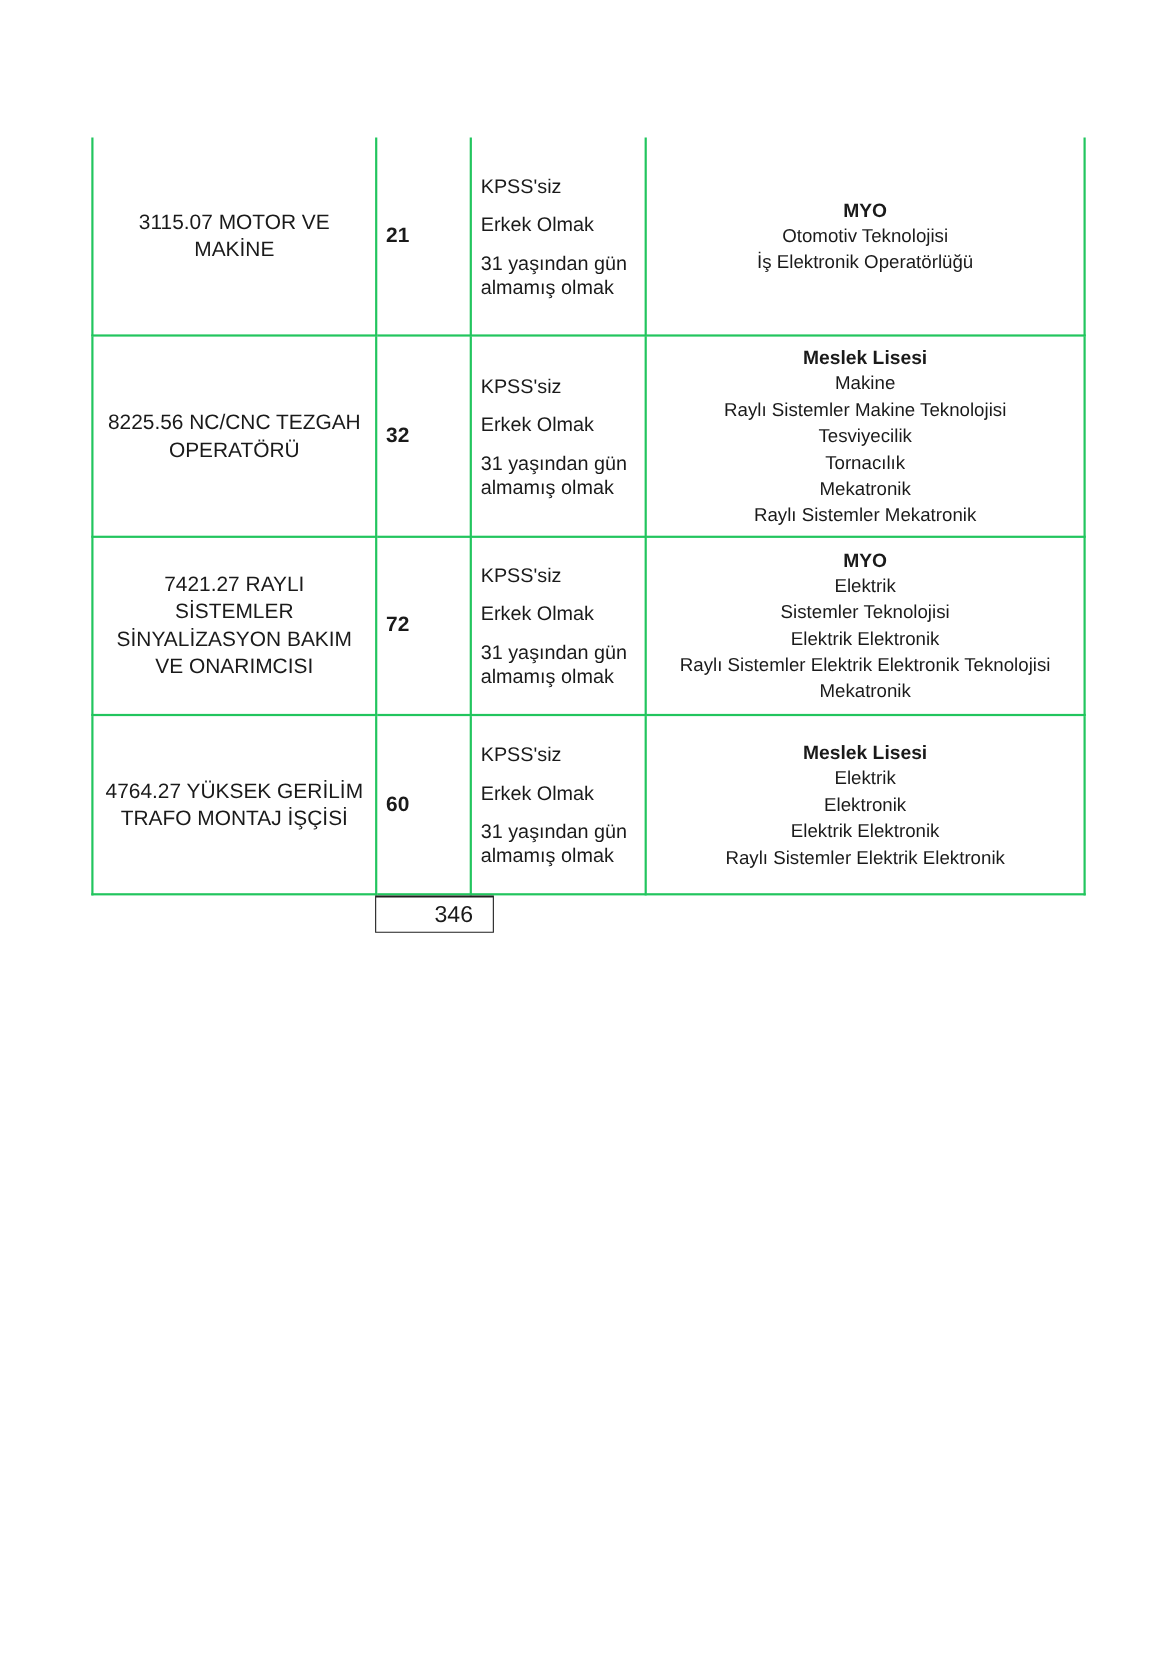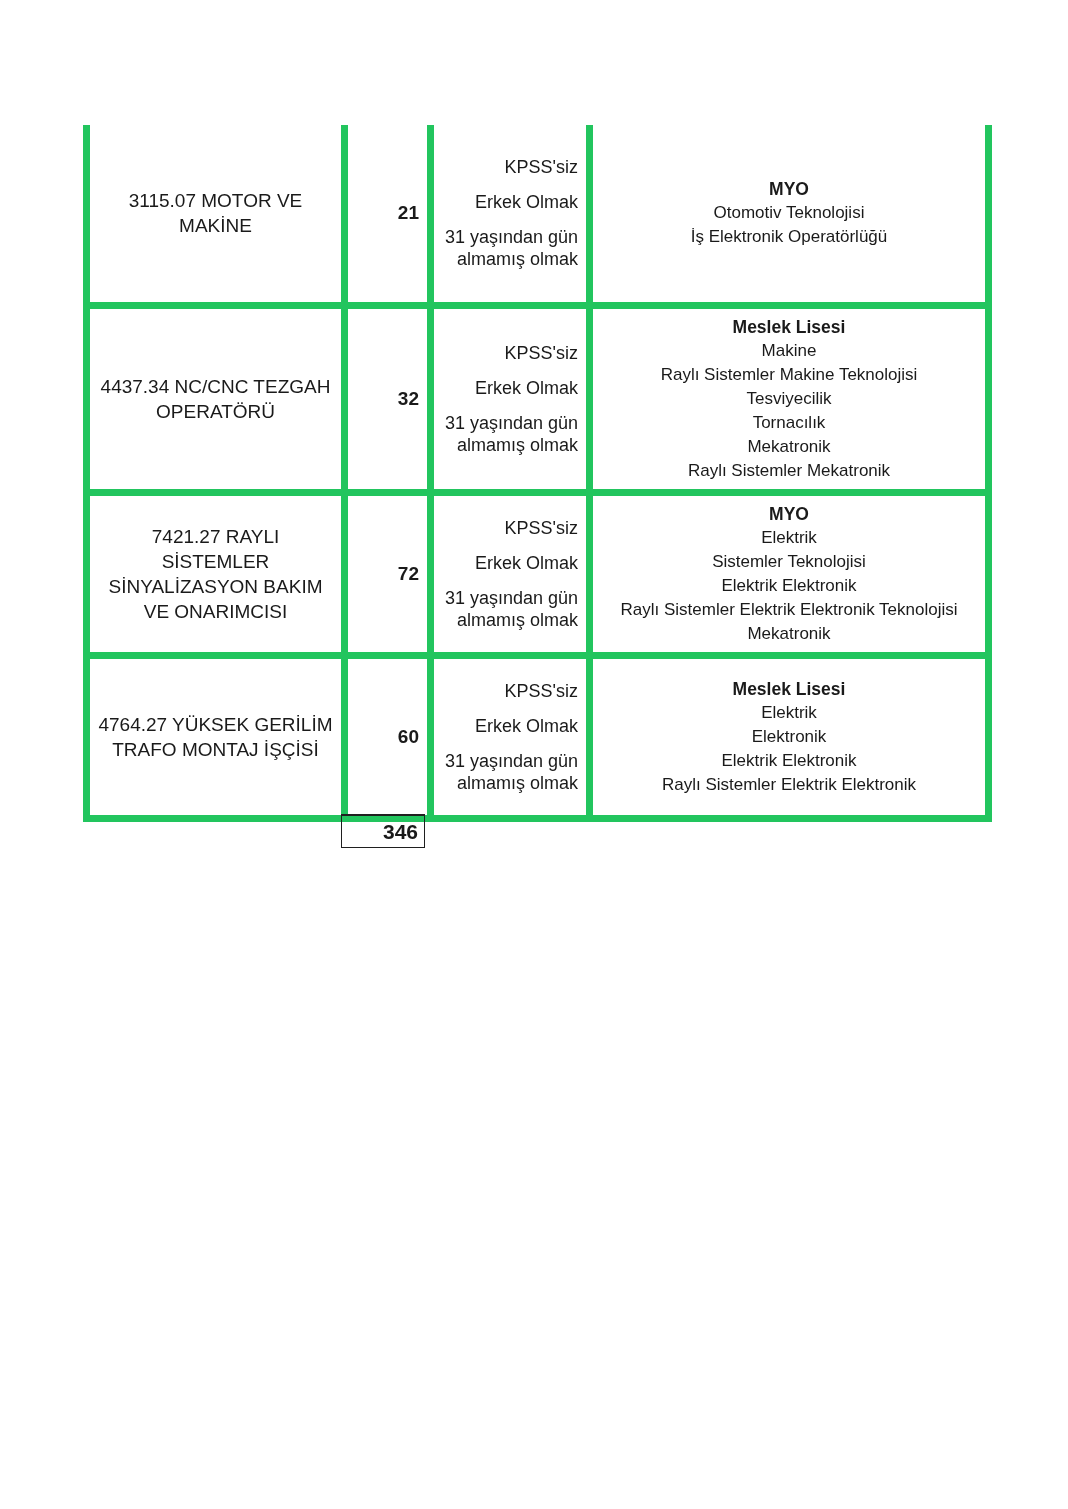--- a/index.html
+++ b/index.html
@@ -22,42 +22,42 @@
     top: 125px;
     width: 902px;
     border-collapse: collapse;
     table-layout: fixed;
   }
   table.jobs col.c1 { width: 258px; }
   table.jobs col.c2 { width: 86px; }
   table.jobs col.c3 { width: 159px; }
   table.jobs col.c4 { width: 399px; }
   table.jobs td {
-    border: 7px solid #22c55e;
+    border: 2px solid #22c55e;
     vertical-align: middle;
     padding: 6px 8px;
     box-sizing: border-box;
   }
   
   table.jobs tr:first-child td { border-top: none; }
 
   .title-cell {
     text-align: center;
     font-size: 19px;
     line-height: 25px;
     padding-left: 10px;
     padding-right: 6px;
   }
   .quota-cell {
-    text-align: right;
+    text-align: left;
     font-weight: bold;
     font-size: 19px;
   }
   .req-cell {
-    text-align: right;
+    text-align: left;
     font-size: 18px;
     line-height: 22px;
     padding: 4px 3px;
   }
   .req-line { margin: 13px 0; }
   .edu-cell {
     text-align: center;
     font-size: 17px;
     line-height: 24px;
     padding: 4px 4px;
@@ -65,29 +65,29 @@
   }
   .edu-header {
     font-weight: bold;
     font-size: 17.5px;
   }
   .edu-line {}
   .total-cell {
     position: absolute;
     left: 341px;
     top: 814px;
-    width: 84px;
+    width: 108px;
     height: 34px;
     border: 1px solid #1f1f1f;
     border-top: 2px solid #1f1f1f;
     box-sizing: border-box;
     display: flex;
     align-items: center;
     justify-content: center;
-    font-weight: bold;
+    font-weight: normal;
     font-size: 21px;
     padding-left: 35px;
   }
 </style>
 </head>
 <body>
 
 <div class="page">
 
   <table class="jobs">
@@ -110,21 +110,21 @@
         <td class="edu-cell">
           <div class="edu-header">MYO</div>
           <div>
               <div class="edu-line">Otomotiv Teknolojisi</div>
               <div class="edu-line">İş Elektronik Operatörlüğü</div>
             </div>
         </td>
       </tr>
 
       <tr style="height:183px;">
-        <td class="title-cell">4437.34 NC/CNC TEZGAH OPERATÖRÜ</td>
+        <td class="title-cell">8225.56 NC/CNC TEZGAH OPERATÖRÜ</td>
         <td class="quota-cell">32</td>
         <td class="req-cell">
             <div class="req-line">KPSS'siz</div>
             <div class="req-line">Erkek Olmak</div>
             <div class="req-line">31 yaşından gün almamış olmak</div>
           </td>
         <td class="edu-cell">
           <div class="edu-header">Meslek Lisesi</div>
           <div>
               <div class="edu-line">Makine</div>

